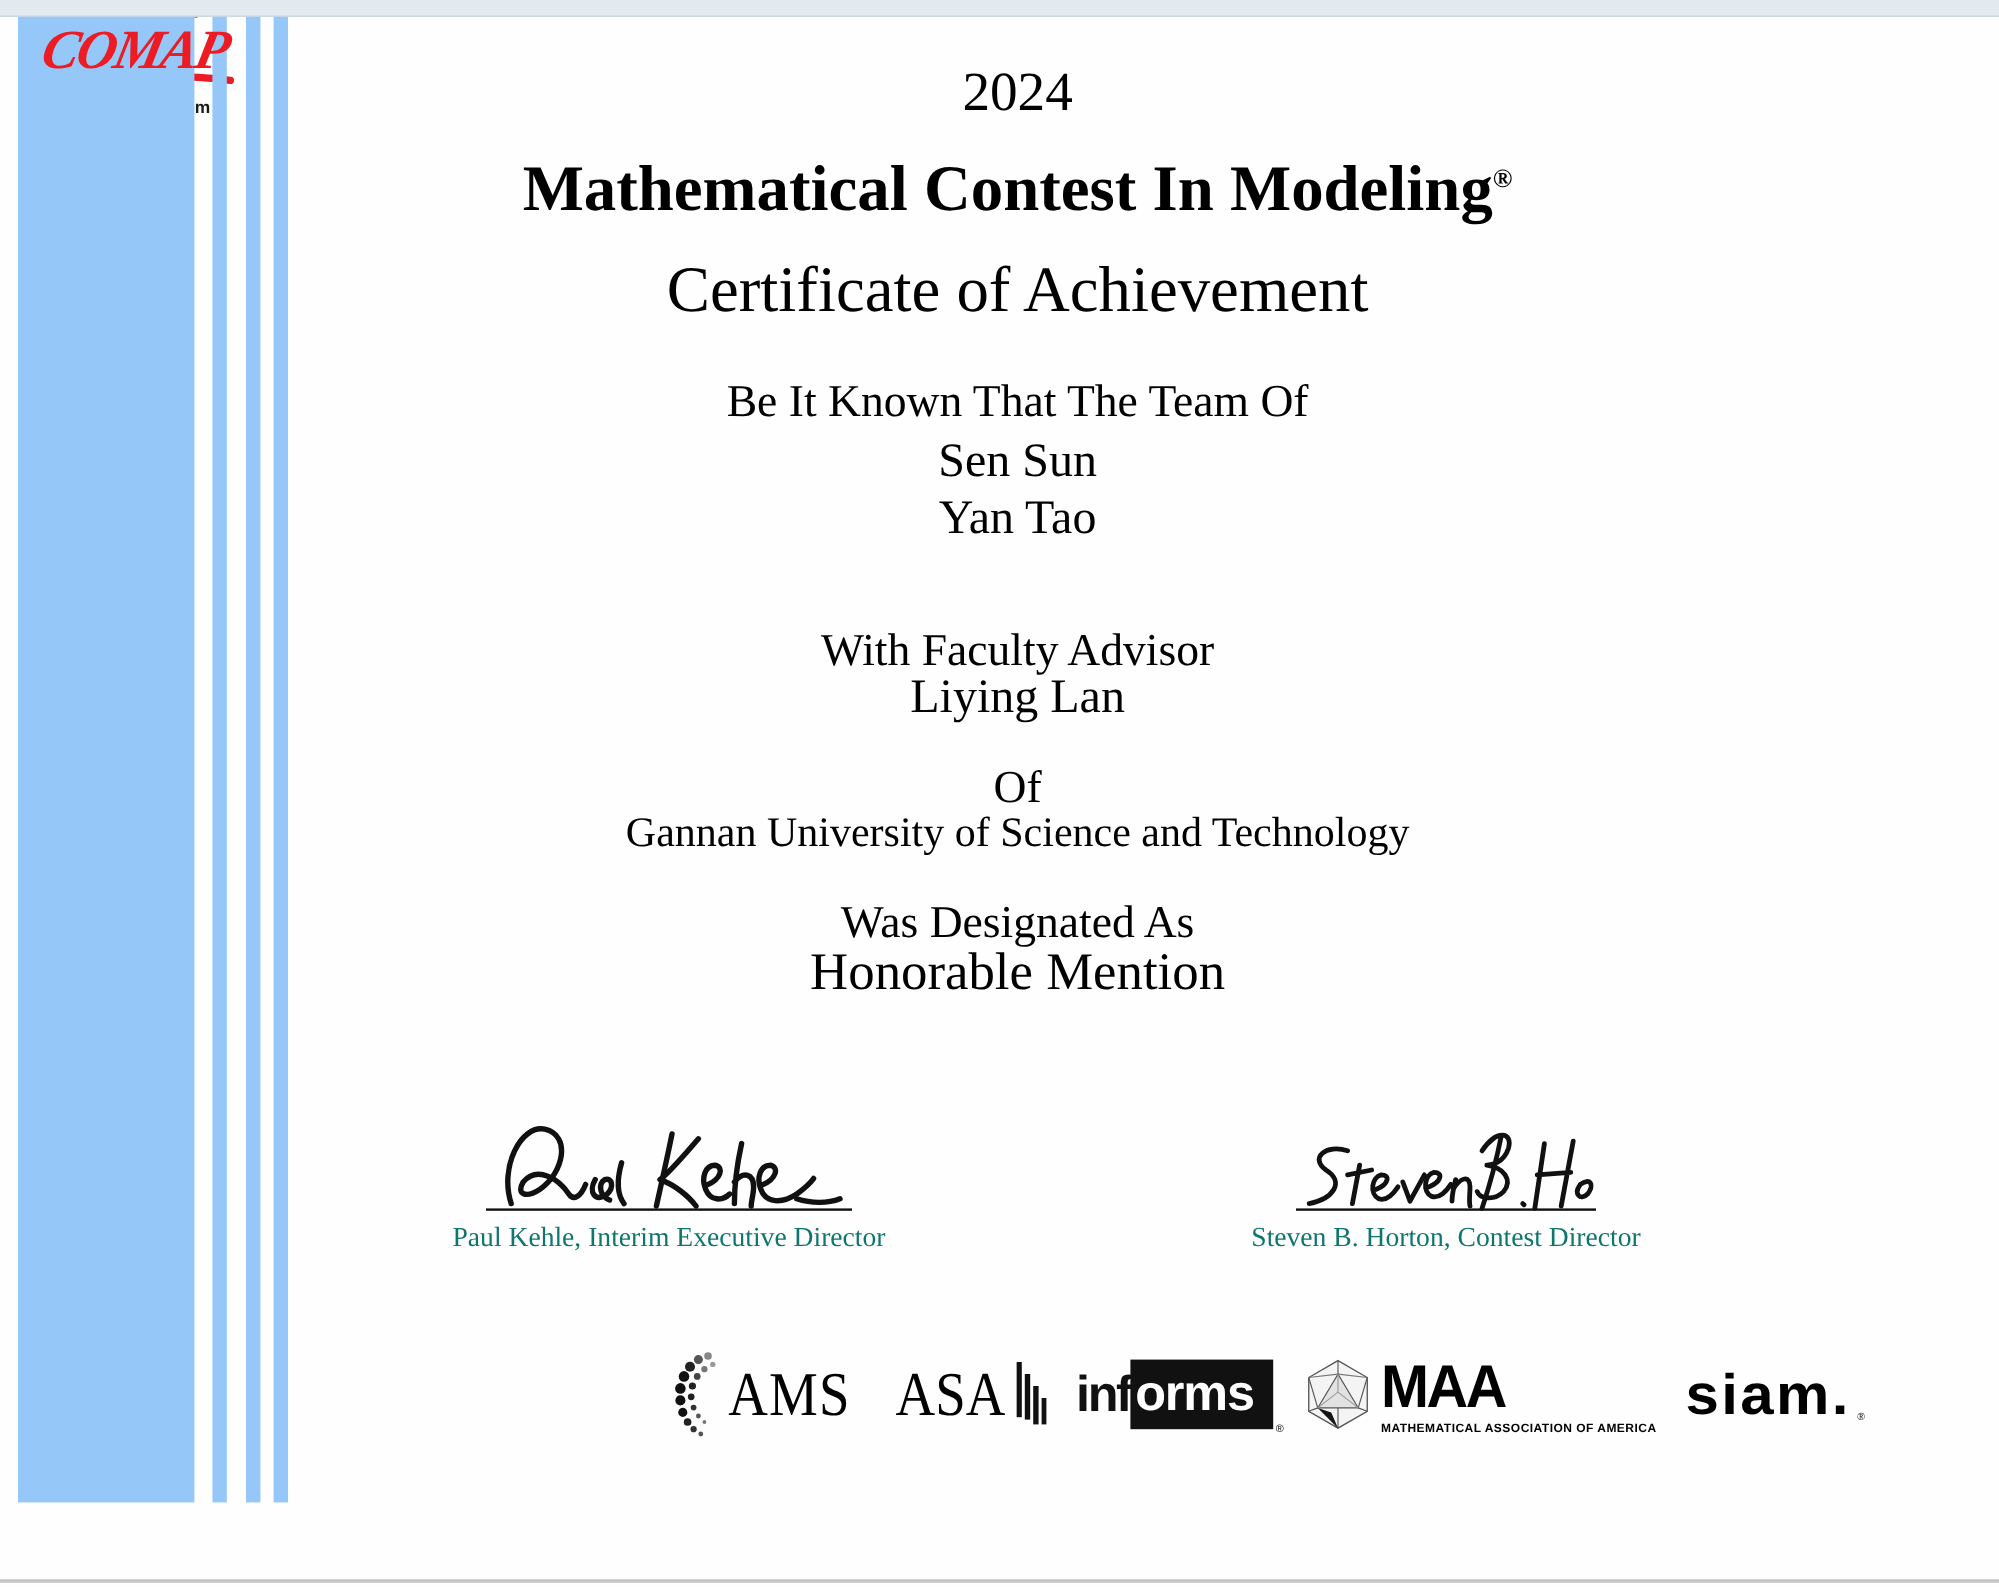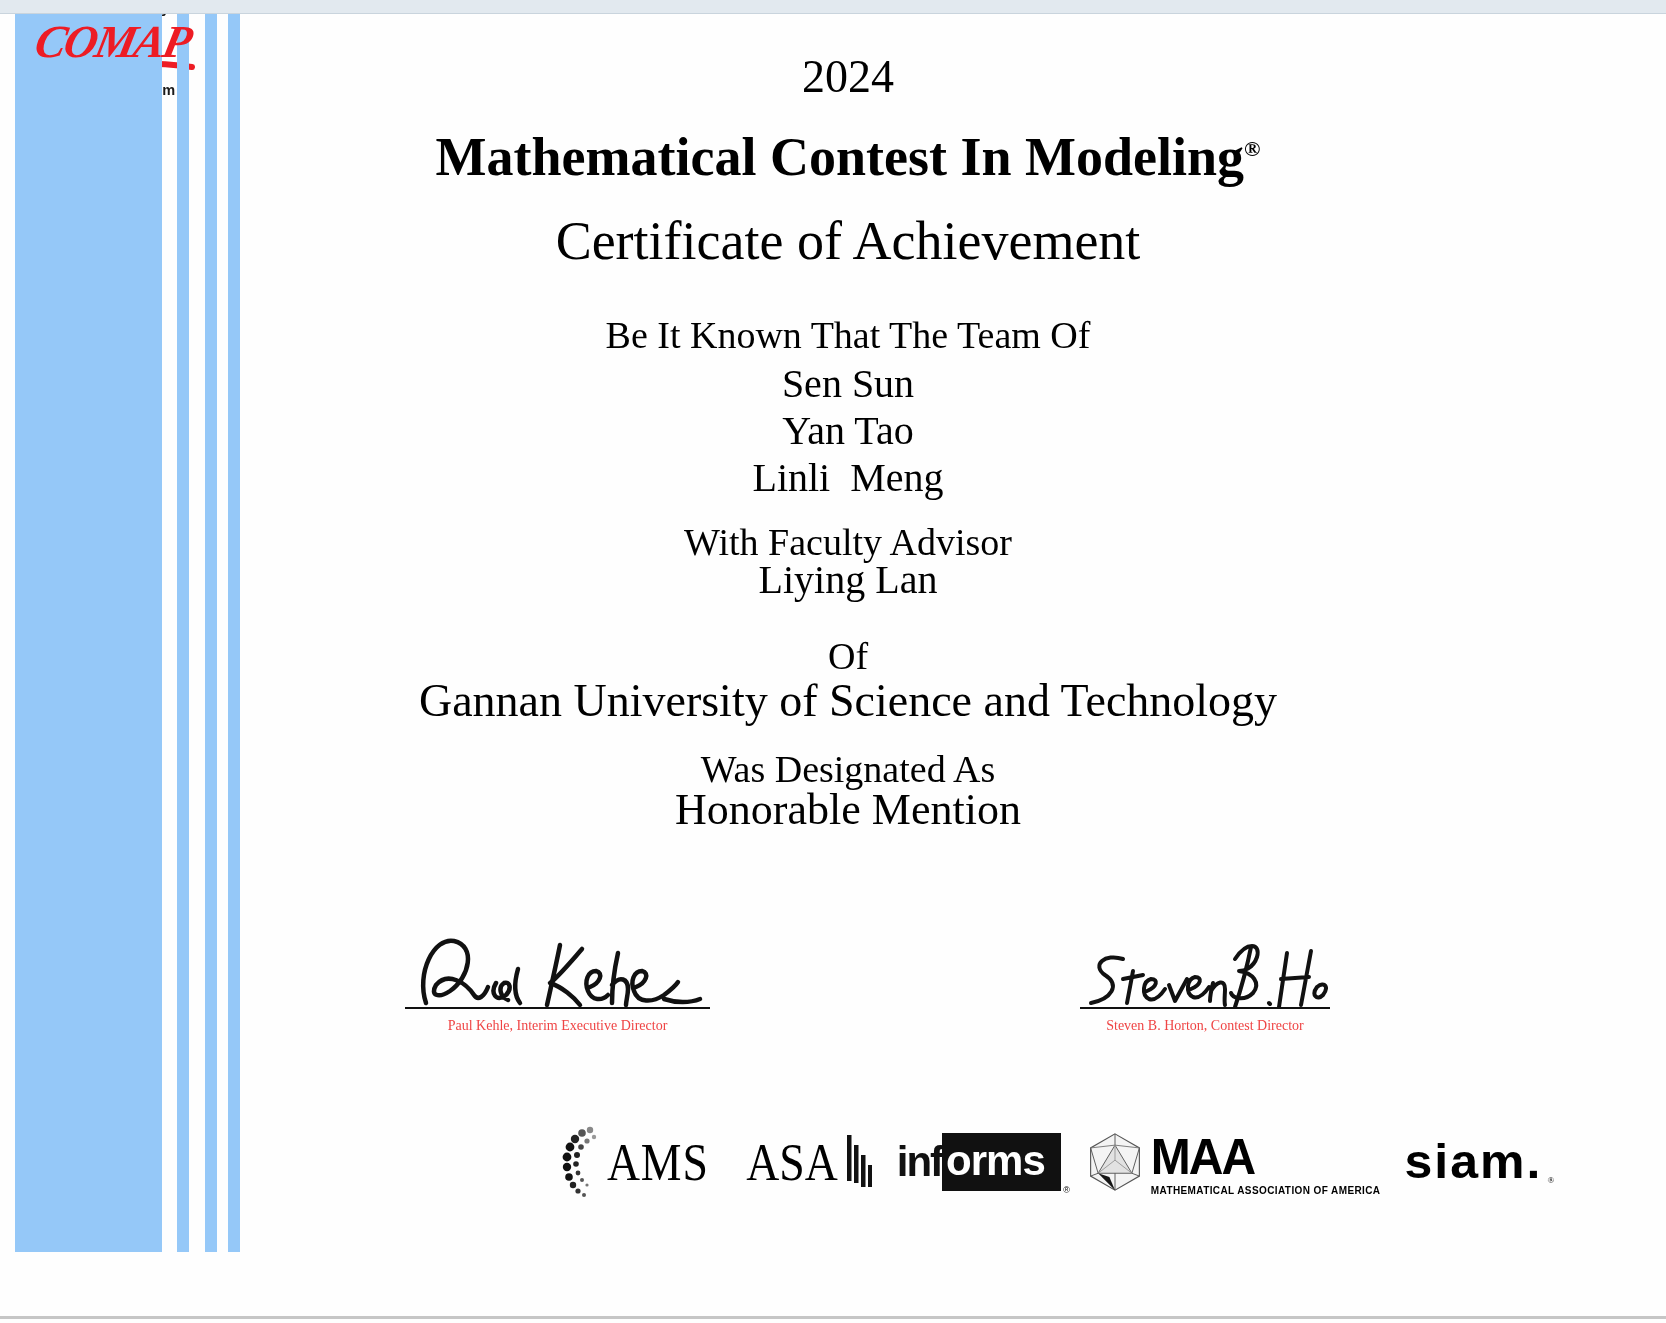--- a/index.html
+++ b/index.html
@@ -31,31 +31,31 @@
   .subtitle    { top:210px; font-size:54px; font-weight:normal; }
   .intro       { font-size:38px; }
   .team-intro      { top:313px; }
   .member          { font-size:40px; white-space:pre; }
   .member-0        { top:360px; }
   .member-1        { top:407px; }
   .member-2        { top:454px; }
   .advisor-intro   { top:520px; }
   .advisor-name    { top:556px; font-size:40px; }
   .of-label        { top:634px; }
-  .institution     { top:674px; font-size:46px; }
+  .institution     { top:674px; font-size:35px; }
   .designation-intro { top:747px; }
   .designation     { top:784px; font-size:44px; }
 
   
   .sigblock { position:absolute; display:flex; flex-direction:column; align-items:center; }
   .sig-left  { left:405px; top:925px; width:305px; }
   .sig-right { left:1080px; top:933px; width:250px; }
   .sig-svg { display:block; margin-bottom:-4px; }
   .sig-line { width:100%; border-top:2px solid #111; }
-  .sig-name { font-size:14px; margin-top:9px; color:#ef4444; white-space:nowrap; }
+  .sig-name { font-size:23px; margin-top:9px; color:#0f766e; white-space:nowrap; }
 
   .sig-center { left:790px; top:942px; width:225px; display:flex; flex-direction:column; align-items:center; }
   .small-bold { font-family:"Liberation Sans", sans-serif; font-weight:bold; font-size:14.5px; color:#1a1a1a; }
   .comap-wrap { margin-top:4px; margin-bottom:6px; display:flex; flex-direction:column; align-items:center; }
   .comap-text { font-style:italic; font-weight:bold; font-size:46px; line-height:44px;
                 letter-spacing:-2px; transform:skewX(-12deg); font-family:"Liberation Serif", serif; }
   .comap-swoosh { margin-top:-4px; }
 
   
   .sponsors { position:absolute; left:560px; top:1122px; height:80px;
@@ -91,21 +91,20 @@
   <div class="cline year">2024</div>
 
   <h1 class="cline title"><span>Mathematical Contest In Modeling</span><sup>®</sup></h1>
 
   <h2 class="cline subtitle">Certificate of Achievement</h2>
 
   <div class="cline intro team-intro">Be It Known That The Team Of</div>
 
   <div class="cline member member-0">Sen Sun</div>
   <div class="cline member member-1">Yan Tao</div>
-  <div class="cline member member-2">Linli  Meng</div>
 
   <div class="cline intro advisor-intro">With Faculty Advisor</div>
   <div class="cline advisor-name">Liying Lan</div>
 
   <div class="cline intro of-label">Of</div>
   <div class="cline institution">Gannan University of Science and Technology</div>
 
   <div class="cline intro designation-intro">Was Designated As</div>
   <div class="cline designation">Honorable Mention</div>
 

